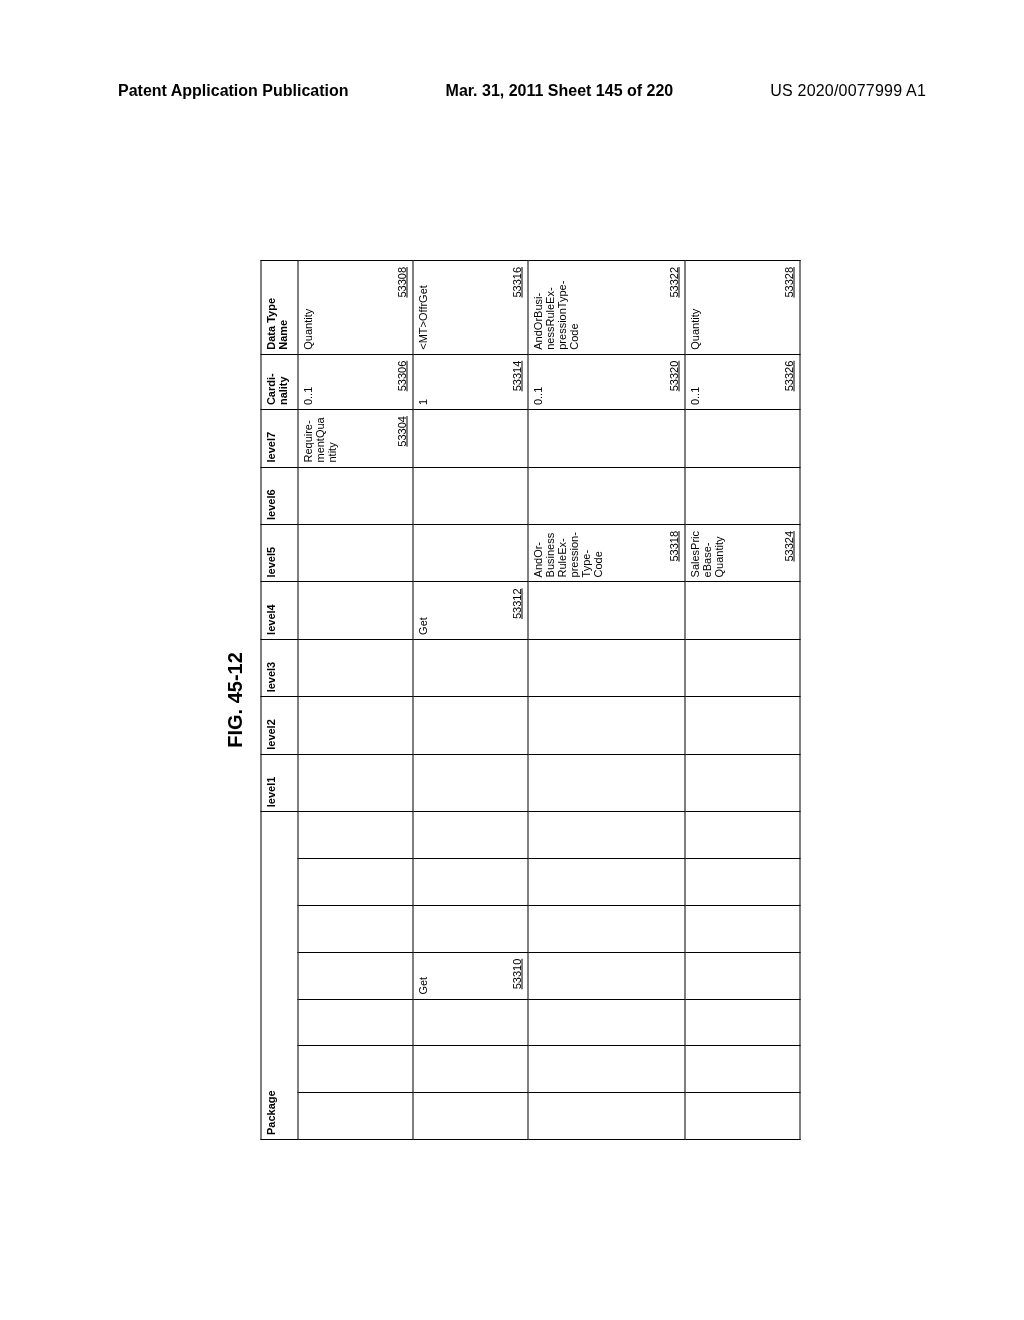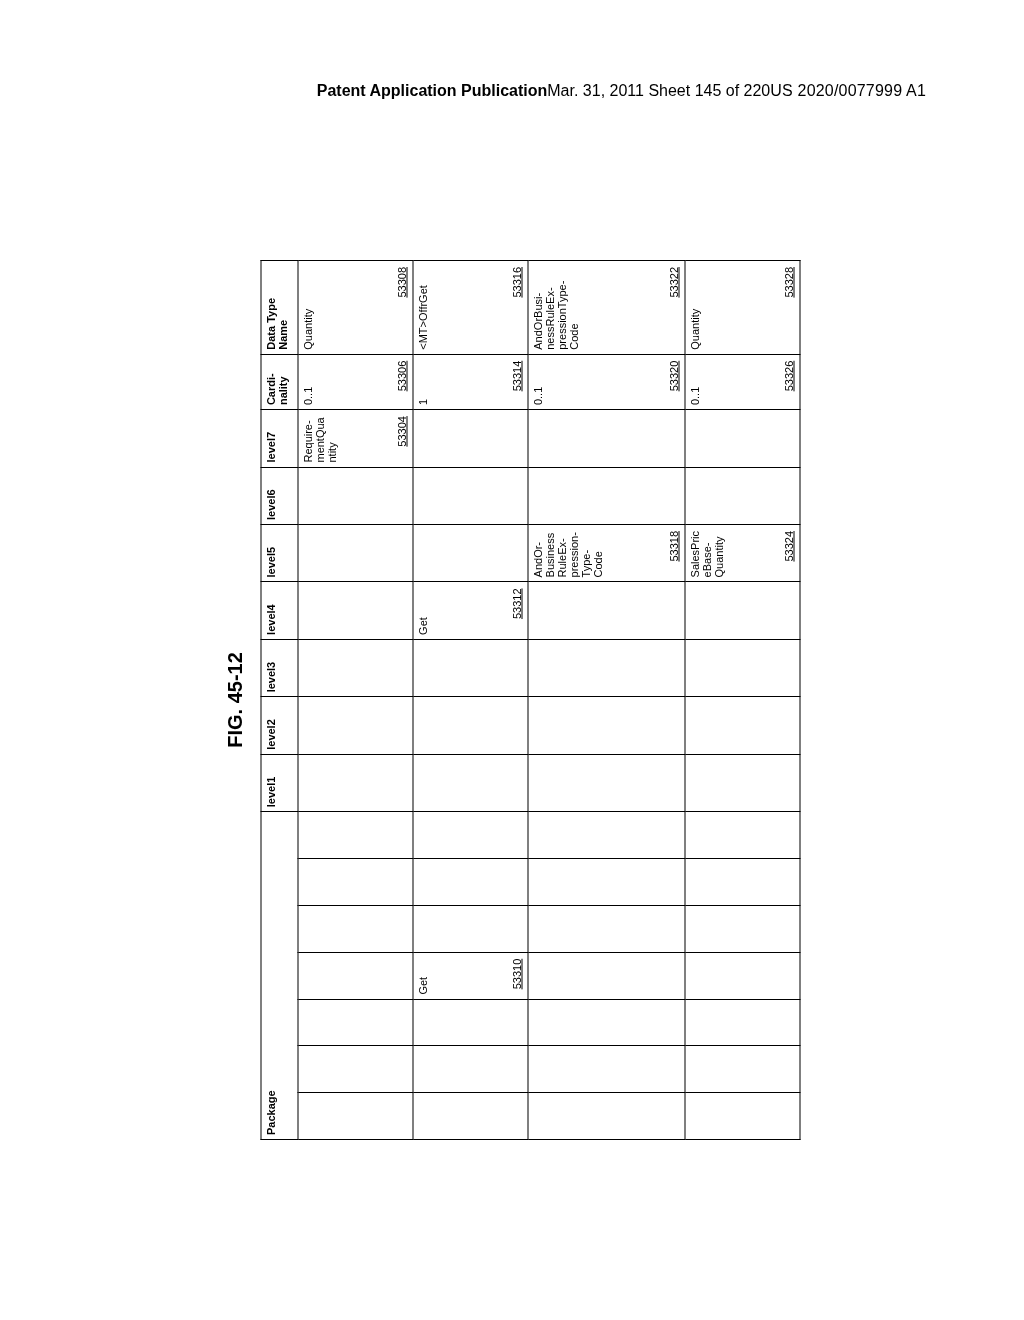--- a/index.html
+++ b/index.html
@@ -16,27 +16,27 @@
     position: relative;
     width: 1024px;
     height: 1320px;
   }
   .hdr {
     position: absolute;
     top: 82px;
     left: 0;
     right: 0;
     display: flex;
-    justify-content: flex-end;
+    justify-content: space-between;
     padding: 0 98px 0 118px;
     font-size: 16px;
   }
   .hdr .left  { font-weight: bold; }
   .hdr .right { font-weight: normal; letter-spacing: .2px; }
-  .hdr .mid   { font-weight: normal; }
+  .hdr .mid   { font-weight: bold; }
 
   
   .rotwrap {
     position: absolute;
     left: 512px;           
     top: 700px;            
     transform: translate(-50%, -50%) rotate(-90deg);
     transform-origin: center center;
   }
   .figlabel {

